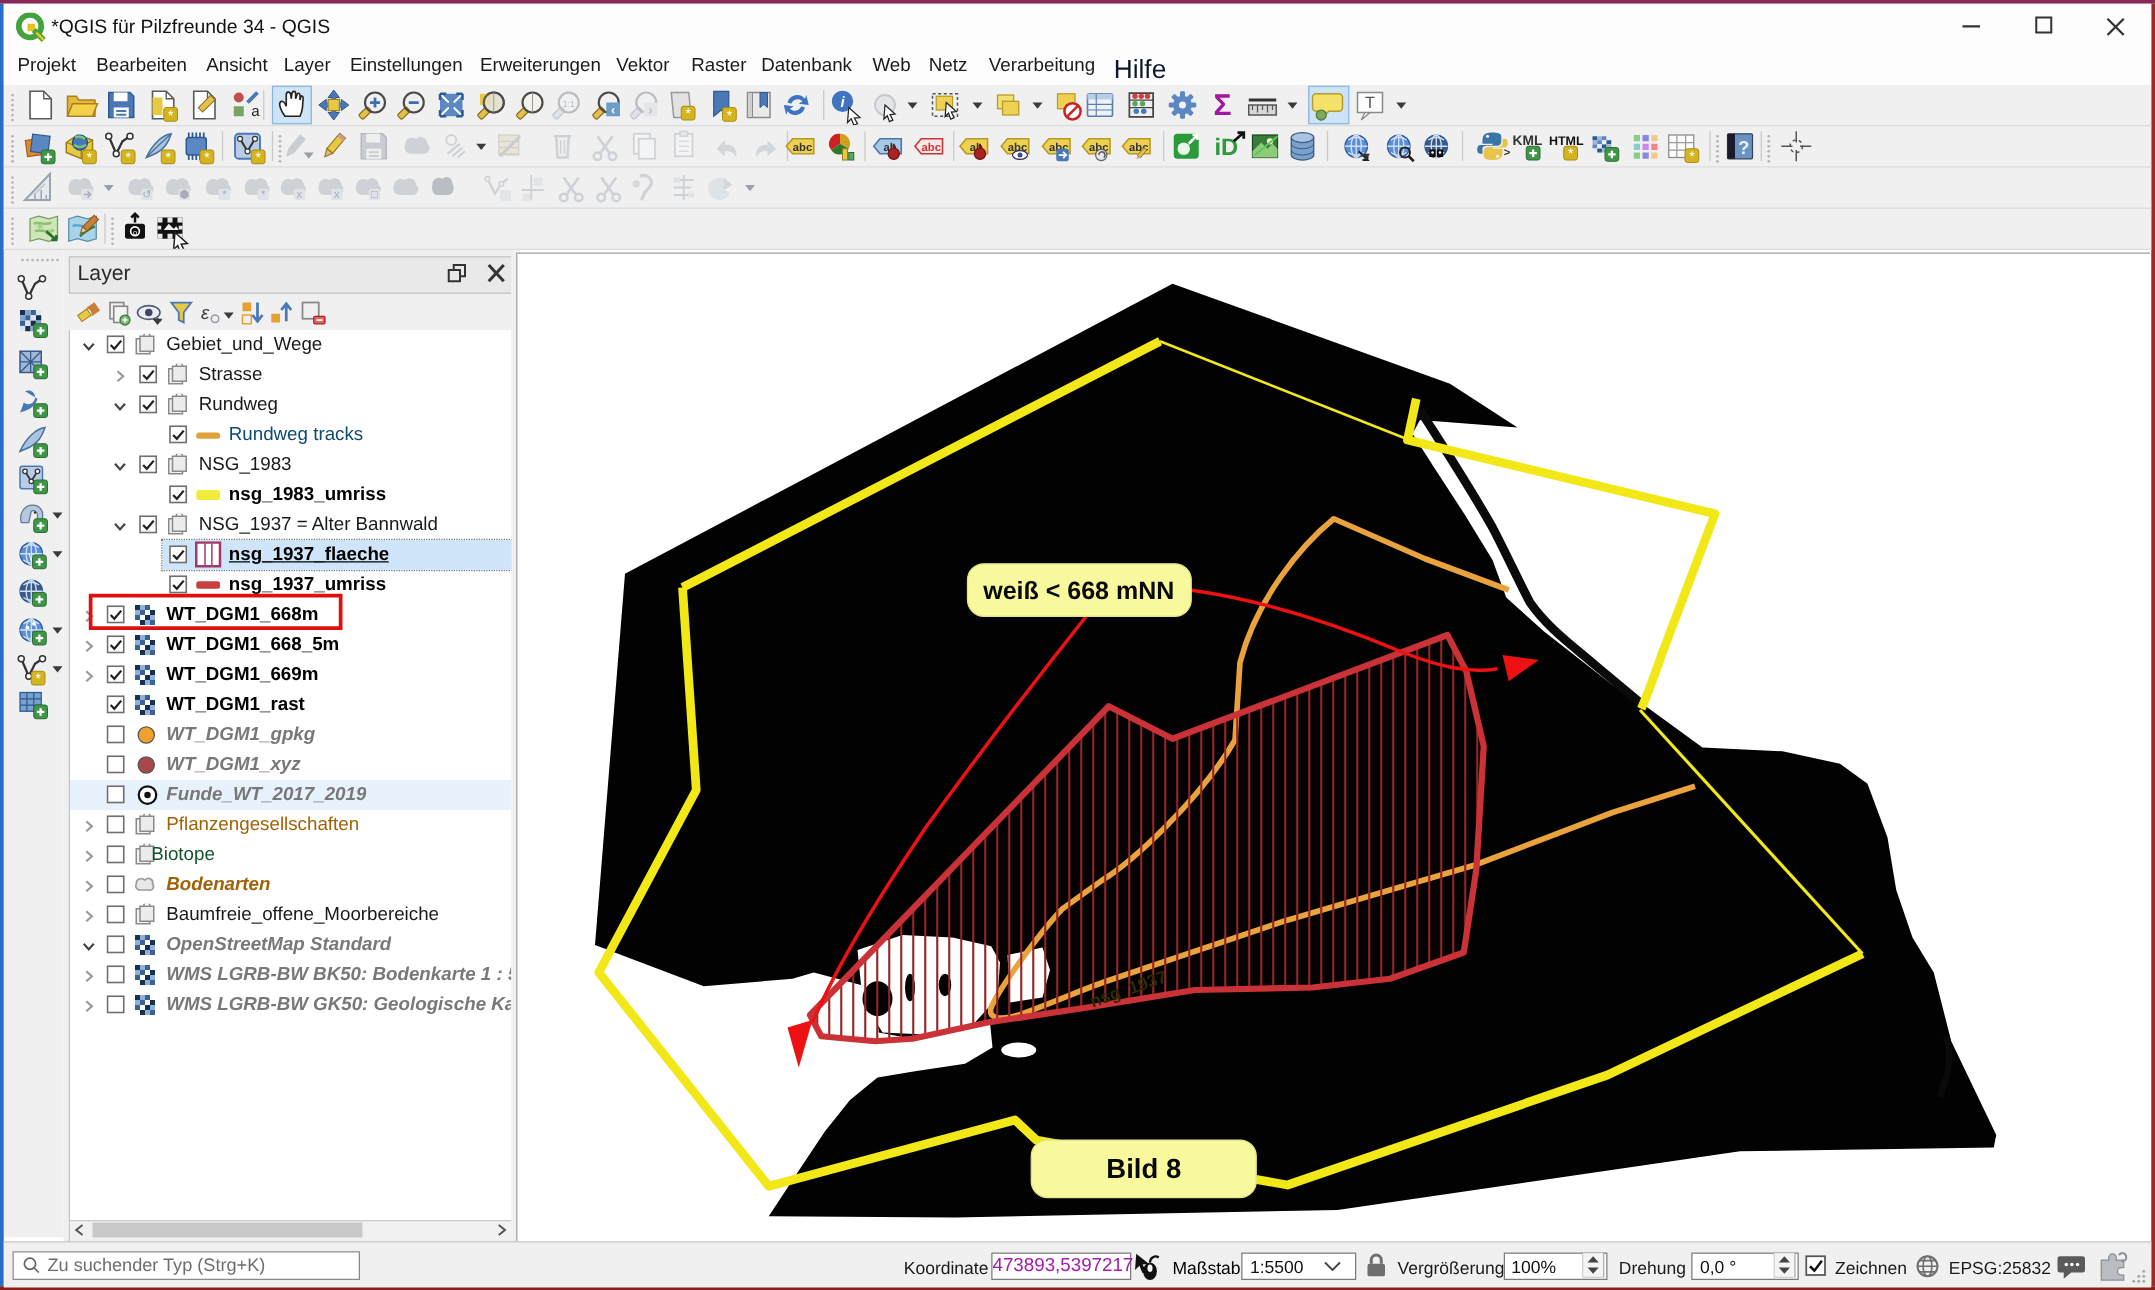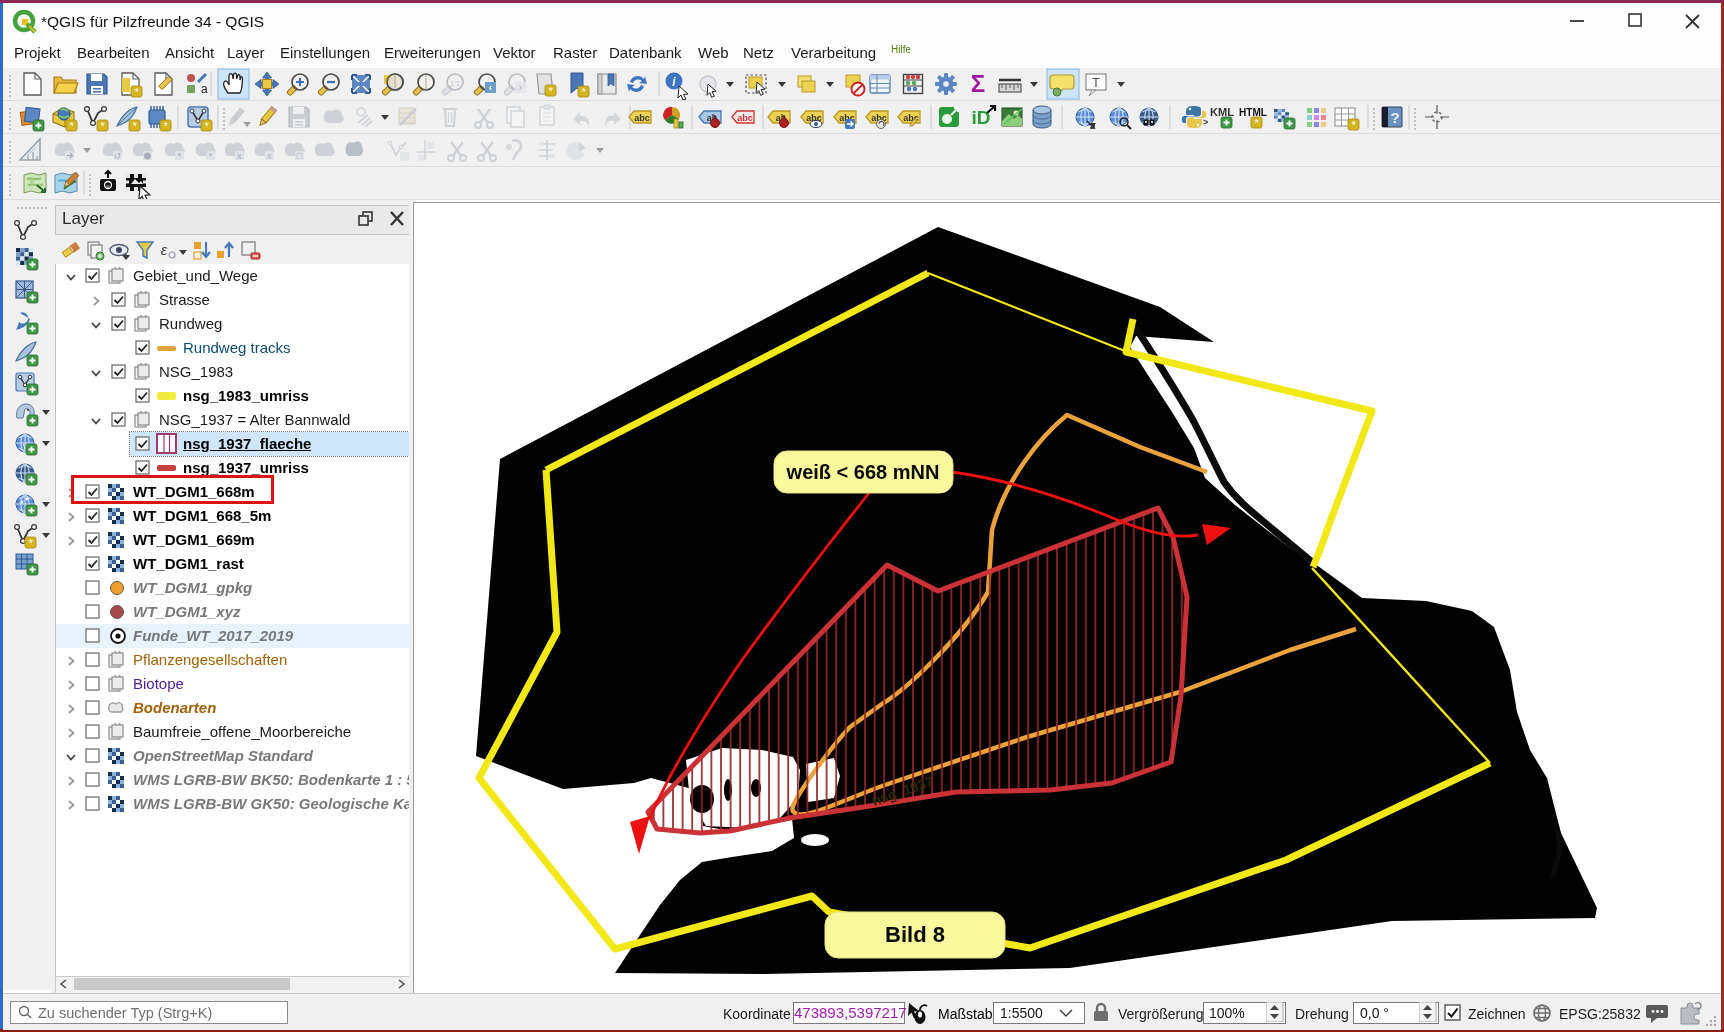--- a/index.html
+++ b/index.html
@@ -23,21 +23,21 @@
 <div class="abs" style="left:165px;top:44px;font-size:15px;color:#1a1a1a">Ansicht</div>
 <div class="abs" style="left:227px;top:44px;font-size:15px;color:#1a1a1a">Layer</div>
 <div class="abs" style="left:280px;top:44px;font-size:15px;color:#1a1a1a">Einstellungen</div>
 <div class="abs" style="left:384px;top:44px;font-size:15px;color:#1a1a1a">Erweiterungen</div>
 <div class="abs" style="left:493px;top:44px;font-size:15px;color:#1a1a1a">Vektor</div>
 <div class="abs" style="left:553px;top:44px;font-size:15px;color:#1a1a1a">Raster</div>
 <div class="abs" style="left:609px;top:44px;font-size:15px;color:#1a1a1a">Datenbank</div>
 <div class="abs" style="left:698px;top:44px;font-size:15px;color:#1a1a1a">Web</div>
 <div class="abs" style="left:743px;top:44px;font-size:15px;color:#1a1a1a">Netz</div>
 <div class="abs" style="left:791px;top:44px;font-size:15px;color:#1a1a1a">Verarbeitung</div>
-<div class="abs" style="left:891px;top:44px;font-size:10px;color:#4d7c0f">Hilfe</div>
+<div class="abs" style="left:891px;top:44px;font-size:21px;color:#0f172a">Hilfe</div>
 <div class="abs" style="left:3px;top:68px;width:1718px;height:132px;background:#f0f0f0"></div>
 <div class="abs" style="left:3px;top:100px;width:1718px;height:1px;background:#dcdcdc"></div>
 <div class="abs" style="left:3px;top:133px;width:1718px;height:1px;background:#dcdcdc"></div>
 <div class="abs" style="left:3px;top:166px;width:1718px;height:1px;background:#dcdcdc"></div>
 <div class="abs" style="left:3px;top:199px;width:1718px;height:1px;background:#dcdcdc"></div>
 <svg class="abs" style="left:3px;top:68px" width="1718" height="32" viewBox="3 68 1718 32">
     <g transform="translate(8,73)">
       <circle cx="2" cy="3" r="1.1" fill="#b5b5b5"></circle>
       <circle cx="2" cy="7" r="1.1" fill="#b5b5b5"></circle>
       <circle cx="2" cy="11" r="1.1" fill="#b5b5b5"></circle>
@@ -1137,21 +1137,21 @@
     <path d="M4,2 L8.5,6 L4,10" fill="none" stroke="#9a9a9a" stroke-width="1.8"></path>
   </svg>
 <svg width="16" height="16" viewBox="0 0 16 16" style="position:absolute;left:85px;top:676px">
     <rect x="1" y="1" width="13" height="13" fill="#fff" stroke="#707070" stroke-width="1.3"></rect>
   </svg>
 <svg width="18" height="18" viewBox="0 0 18 18" style="position:absolute;left:107px;top:675px">
     <rect x="2" y="4" width="11" height="12" fill="#f2f2f2" stroke="#8a8a8a" stroke-width="1.2"></rect>
     <rect x="5" y="2" width="11" height="12" fill="#ececec" stroke="#8a8a8a" stroke-width="1.2"></rect>
     <path d="M8,2 a2.5,3 0 0 1 5,0" fill="none" stroke="#8a8a8a" stroke-width="1.2"></path>
   </svg>
-<div class="abs" style="left:133px;top:675px;font-size:15px;white-space:nowrap;max-width:276px;overflow:hidden;color:#4c1d95">Biotope</div>
+<div class="abs" style="left:121px;top:675px;font-size:15px;white-space:nowrap;max-width:276px;overflow:hidden;color:#14532d">Biotope</div>
 <svg width="12" height="12" viewBox="0 0 12 12" style="position:absolute;left:65px;top:703px">
     <path d="M4,2 L8.5,6 L4,10" fill="none" stroke="#9a9a9a" stroke-width="1.8"></path>
   </svg>
 <svg width="16" height="16" viewBox="0 0 16 16" style="position:absolute;left:85px;top:700px">
     <rect x="1" y="1" width="13" height="13" fill="#fff" stroke="#707070" stroke-width="1.3"></rect>
   </svg>
 <svg width="18" height="18" viewBox="0 0 18 18" style="position:absolute;left:107px;top:699px">
     <path d="M2,8 C2,4 6,3 9,5 C12,2 16,5 15,8 C17,10 15,14 12,13 L5,13 C2,13 1,10 2,8 Z" fill="#e8e8e8" stroke="#9a9a9a" stroke-width="1.3"></path>
   </svg>
 <div class="abs" style="left:133px;top:699px;font-size:15px;white-space:nowrap;max-width:276px;overflow:hidden;color:#a16207;font-style:italic;font-weight:bold">Bodenarten</div>

